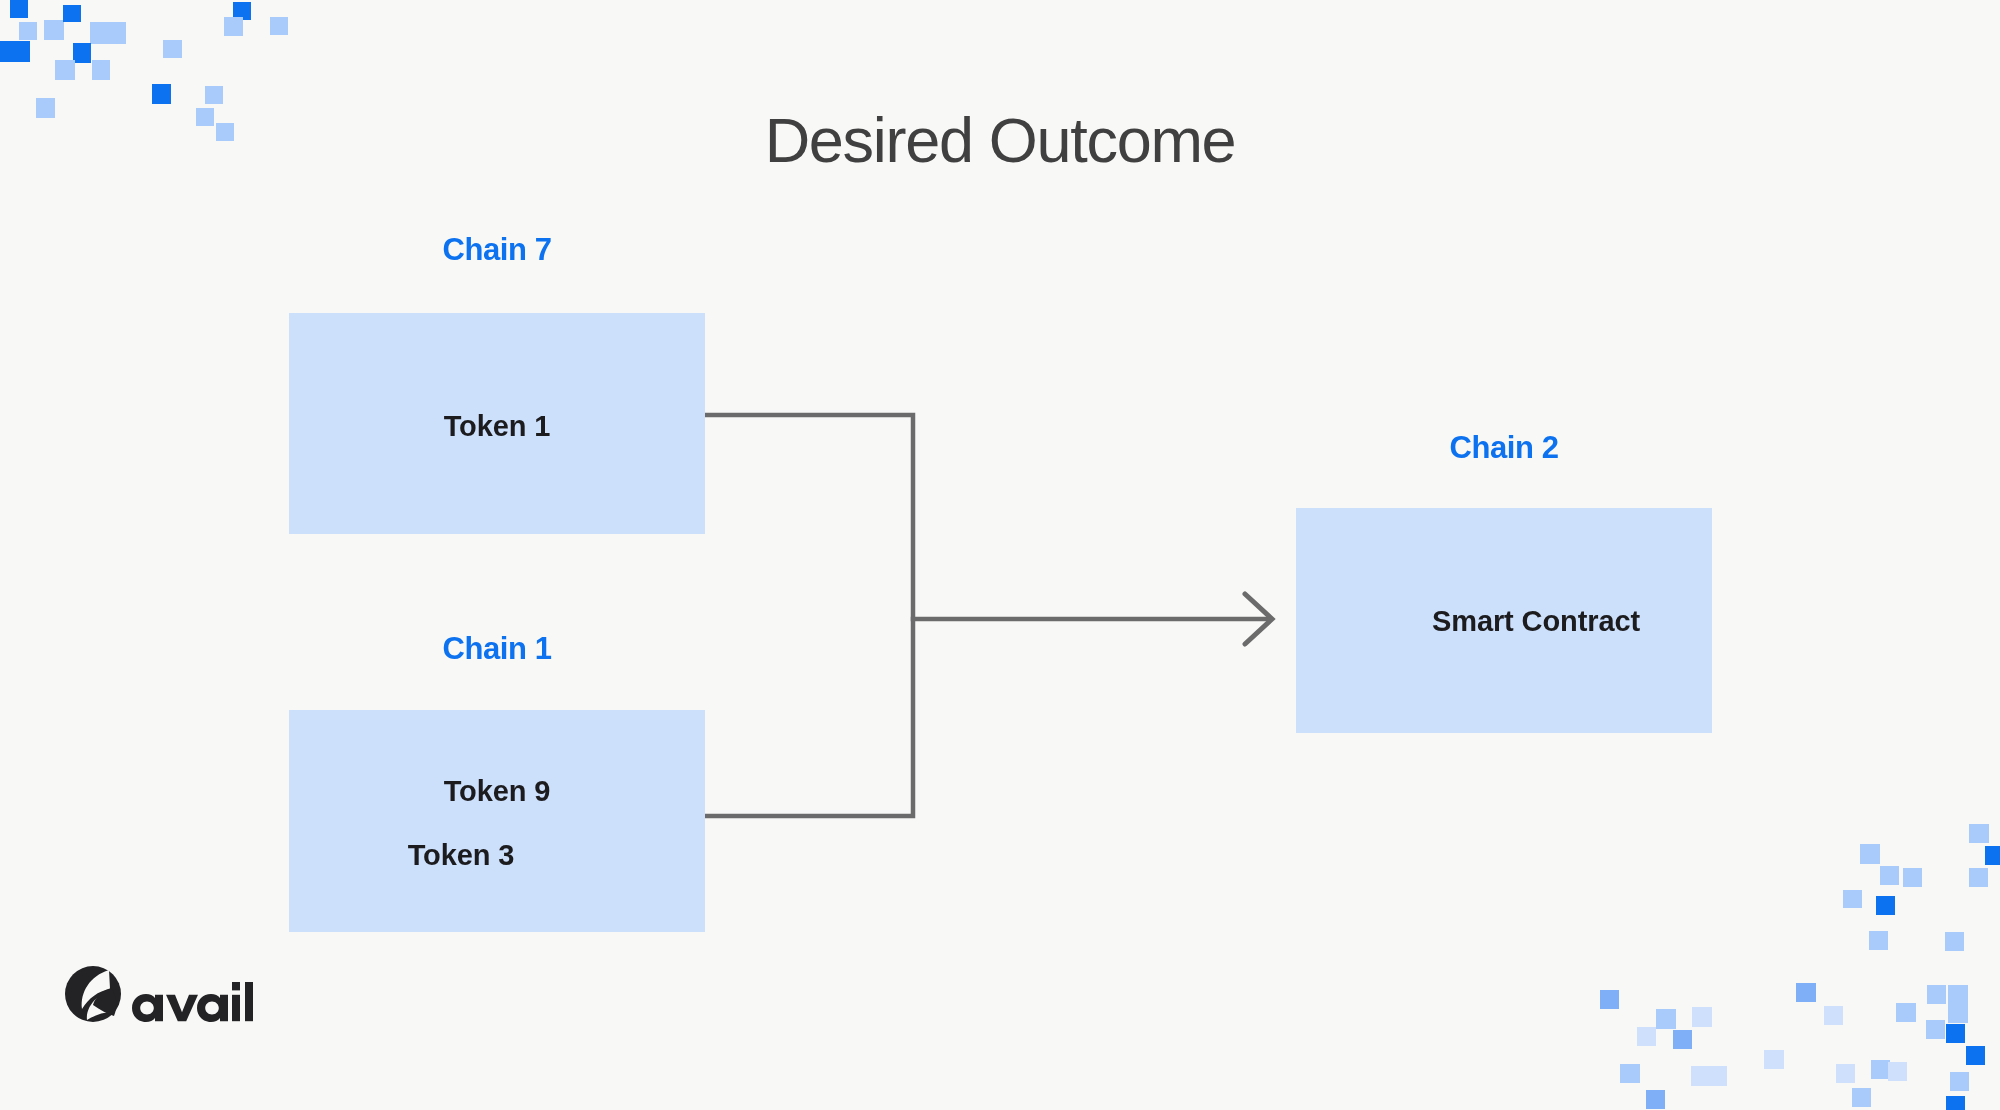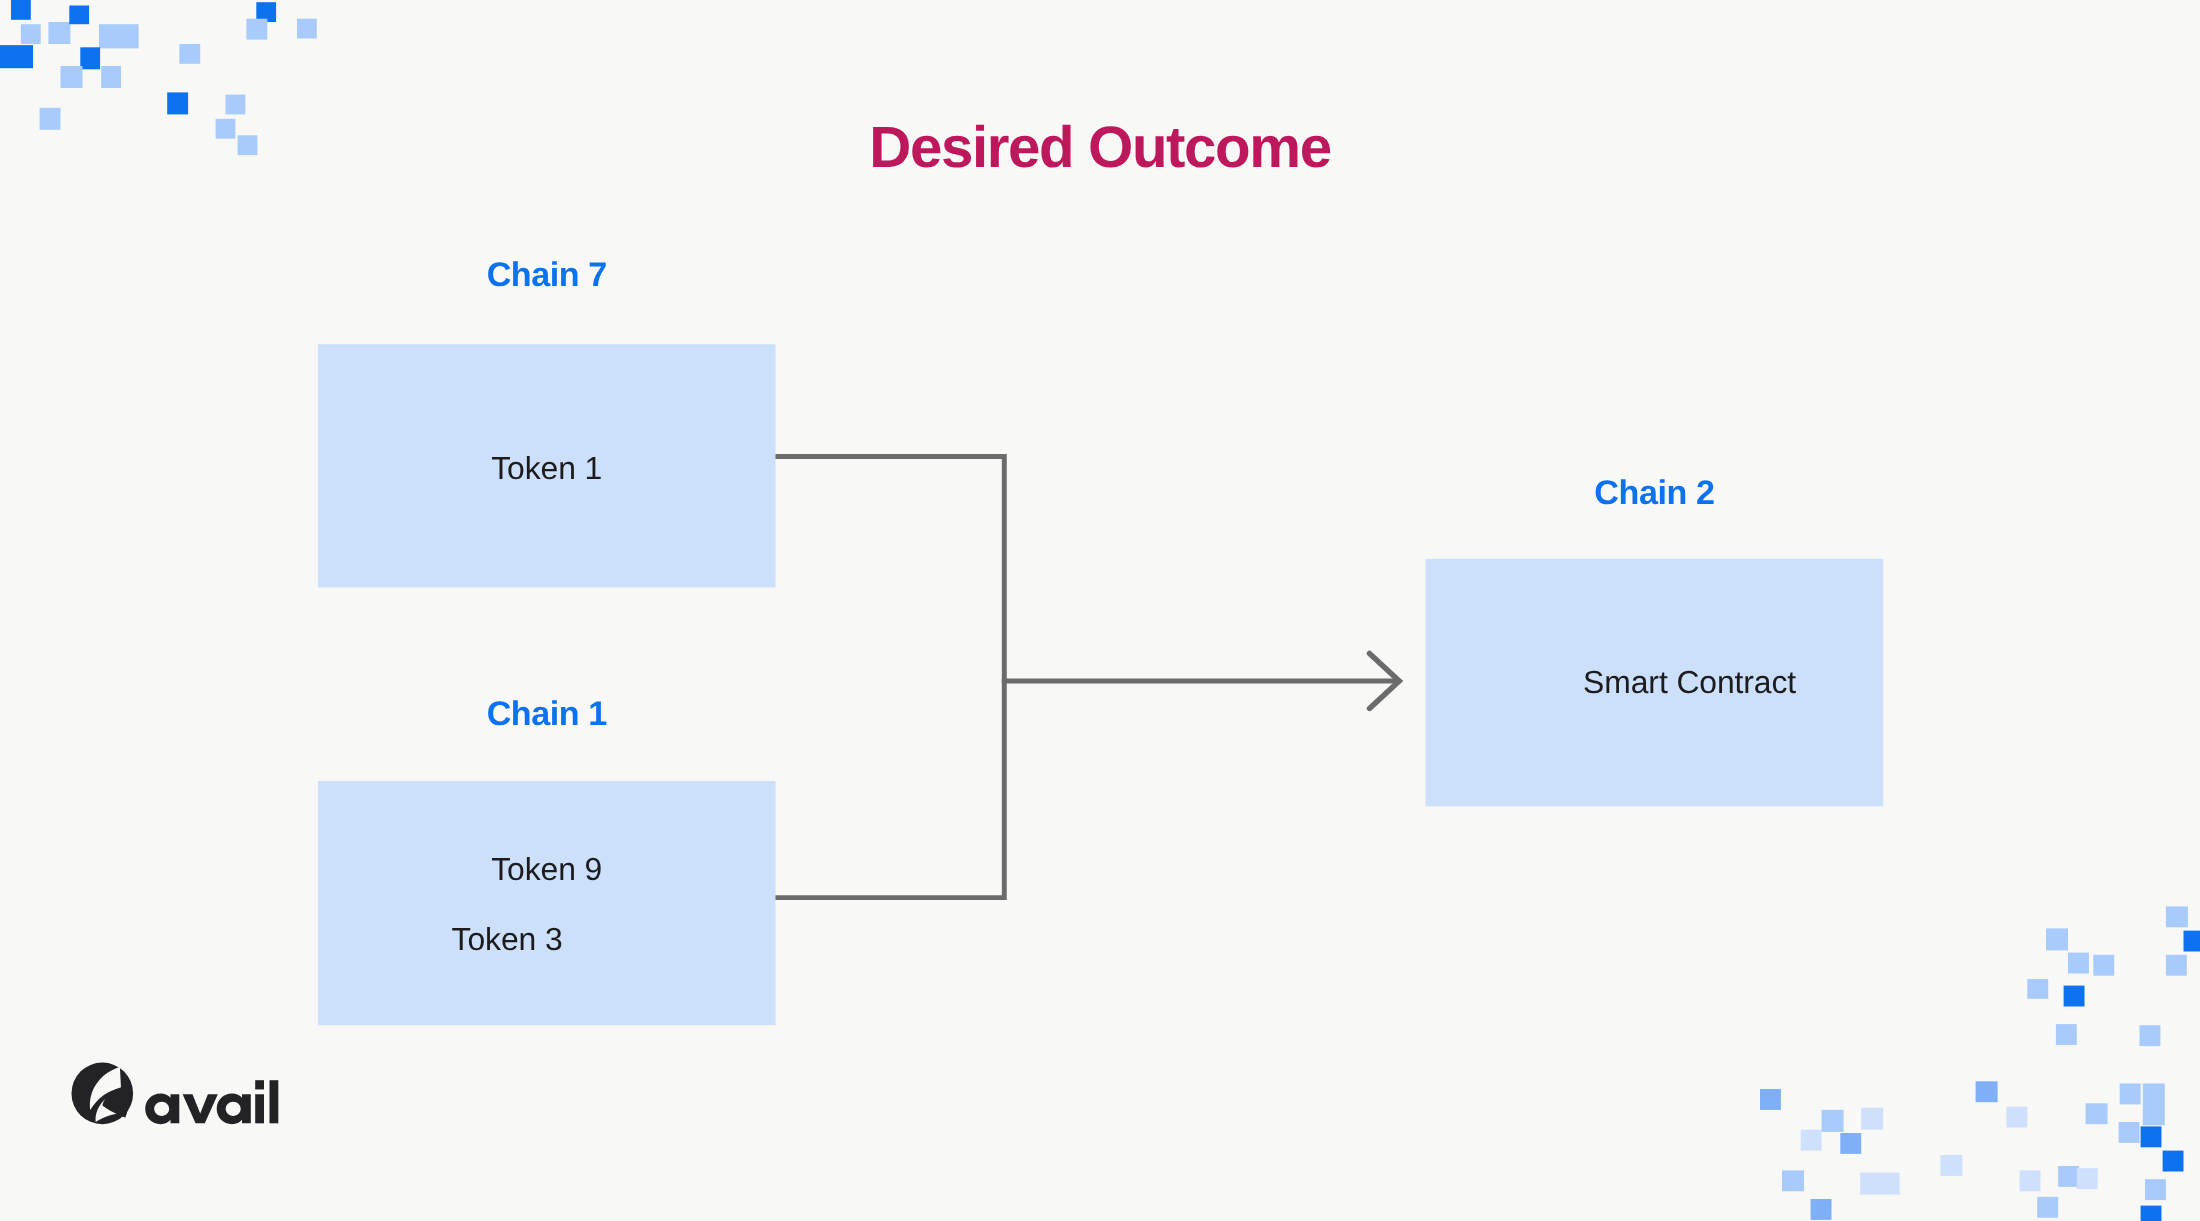--- a/index.html
+++ b/index.html
@@ -12,42 +12,42 @@
   #stage{position:absolute;inset:0;width:2000px;height:1110px;}
 
   
   .deco{position:absolute;pointer-events:none;}
   .px{position:absolute;}
 
   
   #title{
     position:absolute;left:0;top:104px;width:2000px;
     text-align:center;
-    font-size:53px;font-weight:700;letter-spacing:-1.3px;
-    color:#be185d;
+    font-size:63px;font-weight:400;letter-spacing:-1.3px;
+    color:#404040;
     white-space:nowrap;
   }
 
   
   .chain-label{
     position:absolute;
     font-size:31px;font-weight:700;letter-spacing:-0.4px;
     color:#0D72F0;
     white-space:nowrap;
     text-align:center;
   }
 
   
   .node-box{
     position:absolute;
     background:#CCDFFB;
   }
   .node-text{
     position:absolute;
-    font-size:29px;font-weight:400;
+    font-size:29px;font-weight:700;
     color:#1C1C1F;
     white-space:nowrap;
     text-align:center;
     letter-spacing:-0.1px;
   }
 
   
   #connector{position:absolute;left:0;top:0;width:2000px;height:1110px;}
 
   

